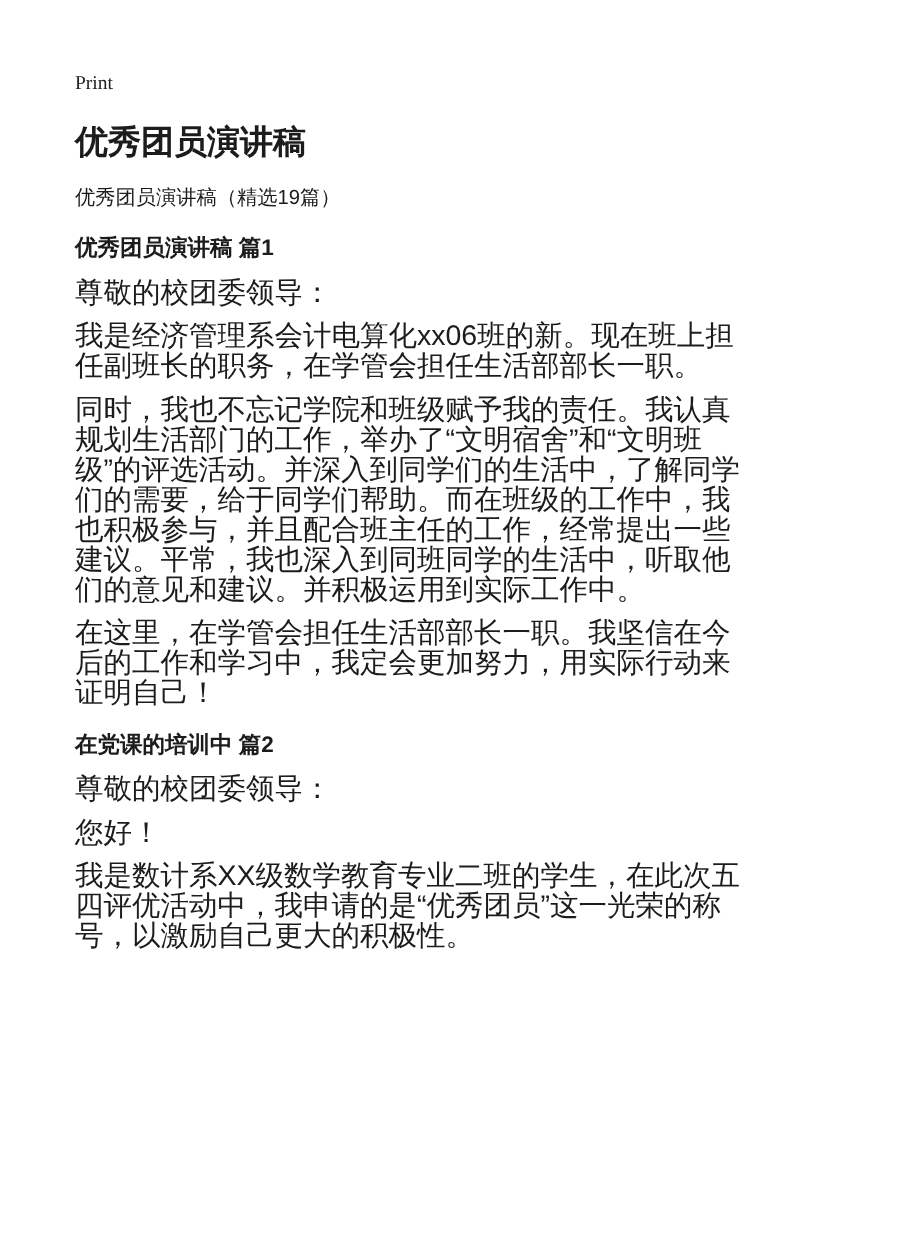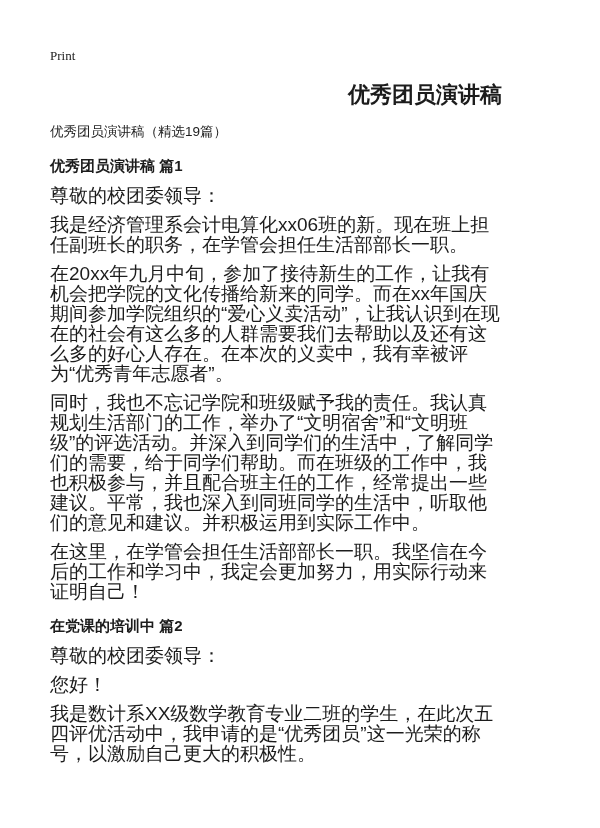--- a/index.html
+++ b/index.html
@@ -23,21 +23,21 @@
   }
   .print-label {
     display: inline-block;
     font-family: "Liberation Serif", "DejaVu Serif", serif;
     font-size: 13px;
     line-height: 15px;
     color: #222222;
     cursor: pointer;
   }
   .doc-title {
-    text-align: right;
+    text-align: left;
     font-size: 22px;
     font-weight: 700;
     line-height: 26px;
     margin: 18px 0 0 0;
   }
   .doc-subtitle {
     font-size: 13.5px;
     line-height: 20px;
     margin: 14px 0 0 0;
   }
@@ -63,21 +63,20 @@
   <span class="print-label">Print</span>
 
   <div class="doc-title">优秀团员演讲稿</div>
 
   <div class="doc-subtitle">优秀团员演讲稿（精选19篇）</div>
 
   <div>
     <div class="section-heading">优秀团员演讲稿 篇1</div>
     <p class="para">尊敬的校团委领导：</p>
     <p class="para">我是经济管理系会计电算化xx06班的新。现在班上担任副班长的职务，在学管会担任生活部部长一职。</p>
-    <p class="para">在20xx年九月中旬，参加了接待新生的工作，让我有机会把学院的文化传播给新来的同学。而在xx年国庆期间参加学院组织的“爱心义卖活动”，让我认识到在现在的社会有这么多的人群需要我们去帮助以及还有这么多的好心人存在。在本次的义卖中，我有幸被评为“优秀青年志愿者”。</p>
     <p class="para">同时，我也不忘记学院和班级赋予我的责任。我认真规划生活部门的工作，举办了“文明宿舍”和“文明班级”的评选活动。并深入到同学们的生活中，了解同学们的需要，给于同学们帮助。而在班级的工作中，我也积极参与，并且配合班主任的工作，经常提出一些建议。平常，我也深入到同班同学的生活中，听取他们的意见和建议。并积极运用到实际工作中。</p>
     <p class="para">在这里，在学管会担任生活部部长一职。我坚信在今后的工作和学习中，我定会更加努力，用实际行动来证明自己！</p>
   </div>
 
   <div>
     <div class="section-heading">在党课的培训中 篇2</div>
     <p class="para">尊敬的校团委领导：</p>
     <p class="para">您好！</p>
     <p class="para">我是数计系XX级数学教育专业二班的学生，在此次五四评优活动中，我申请的是“优秀团员”这一光荣的称号，以激励自己更大的积极性。</p>
   </div>

